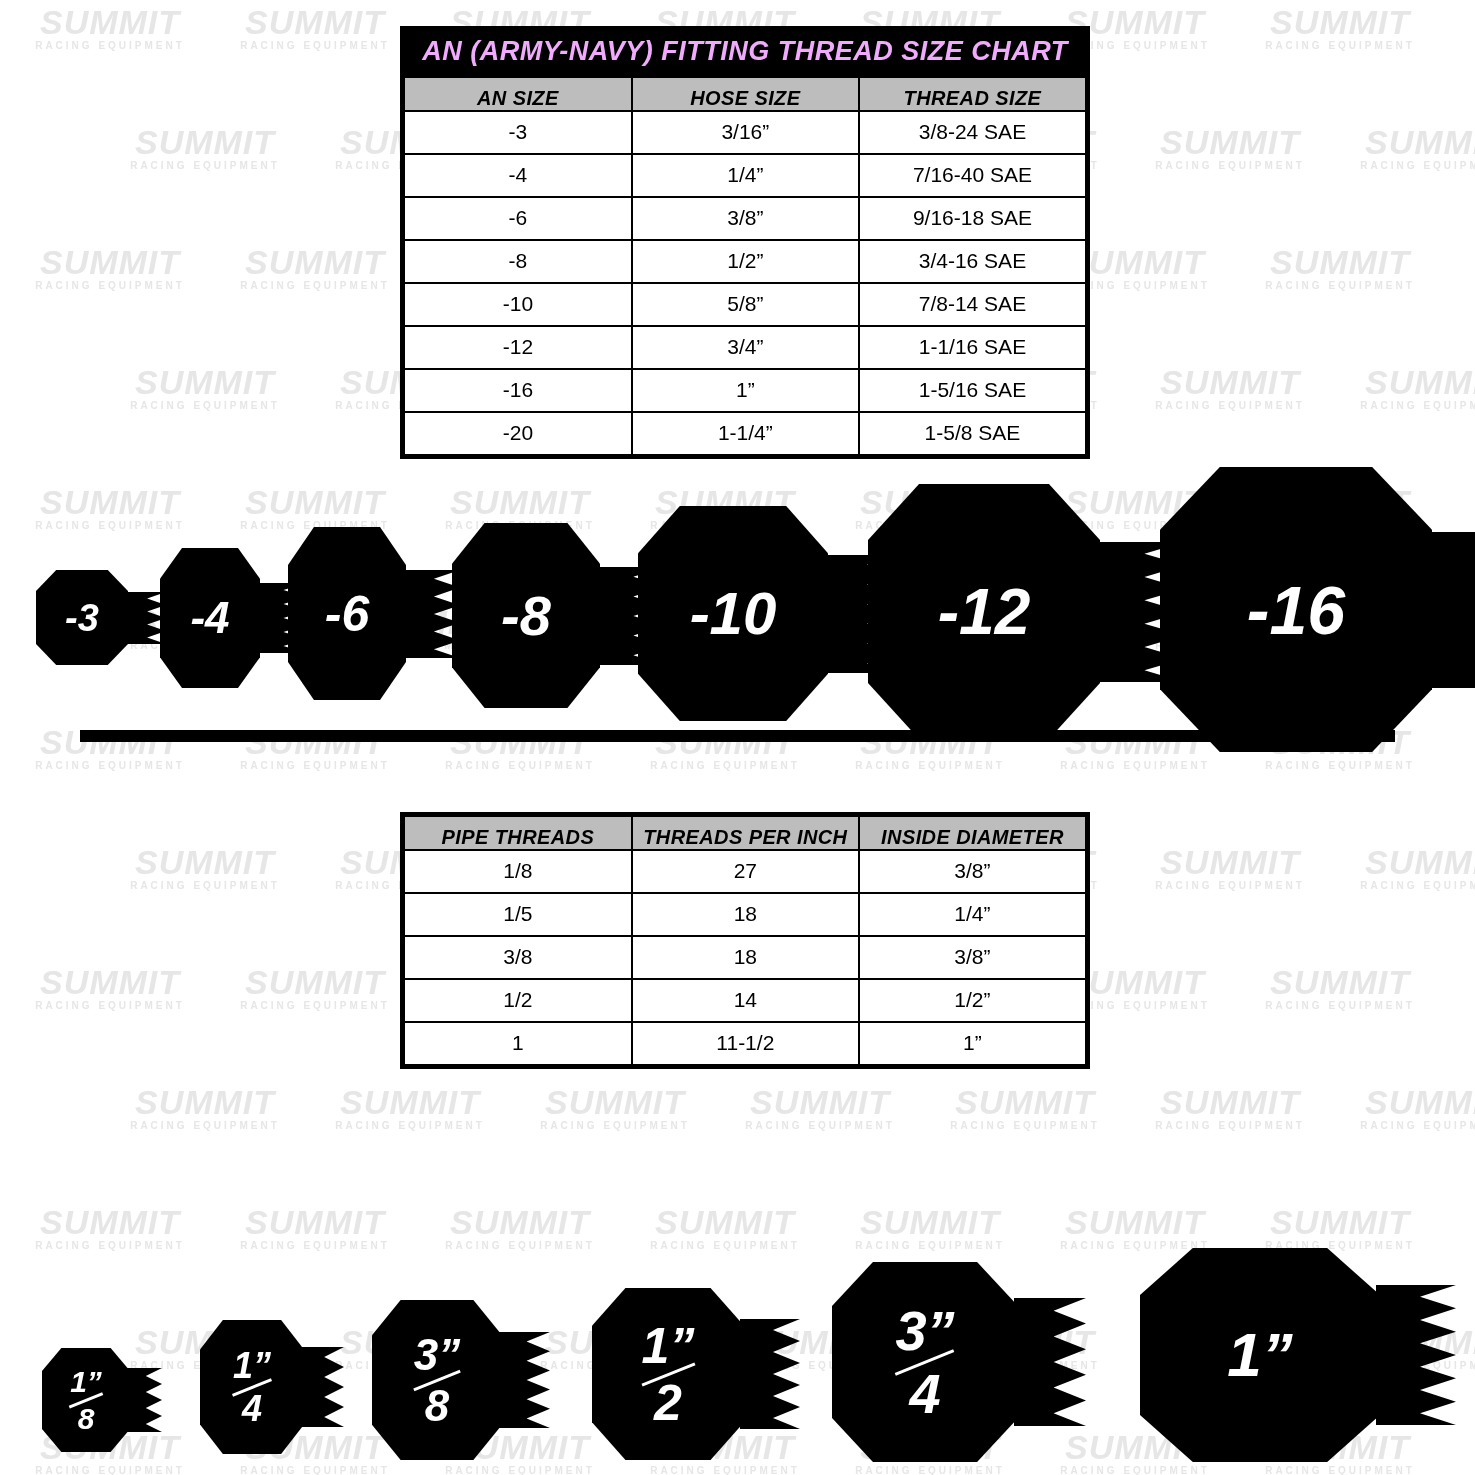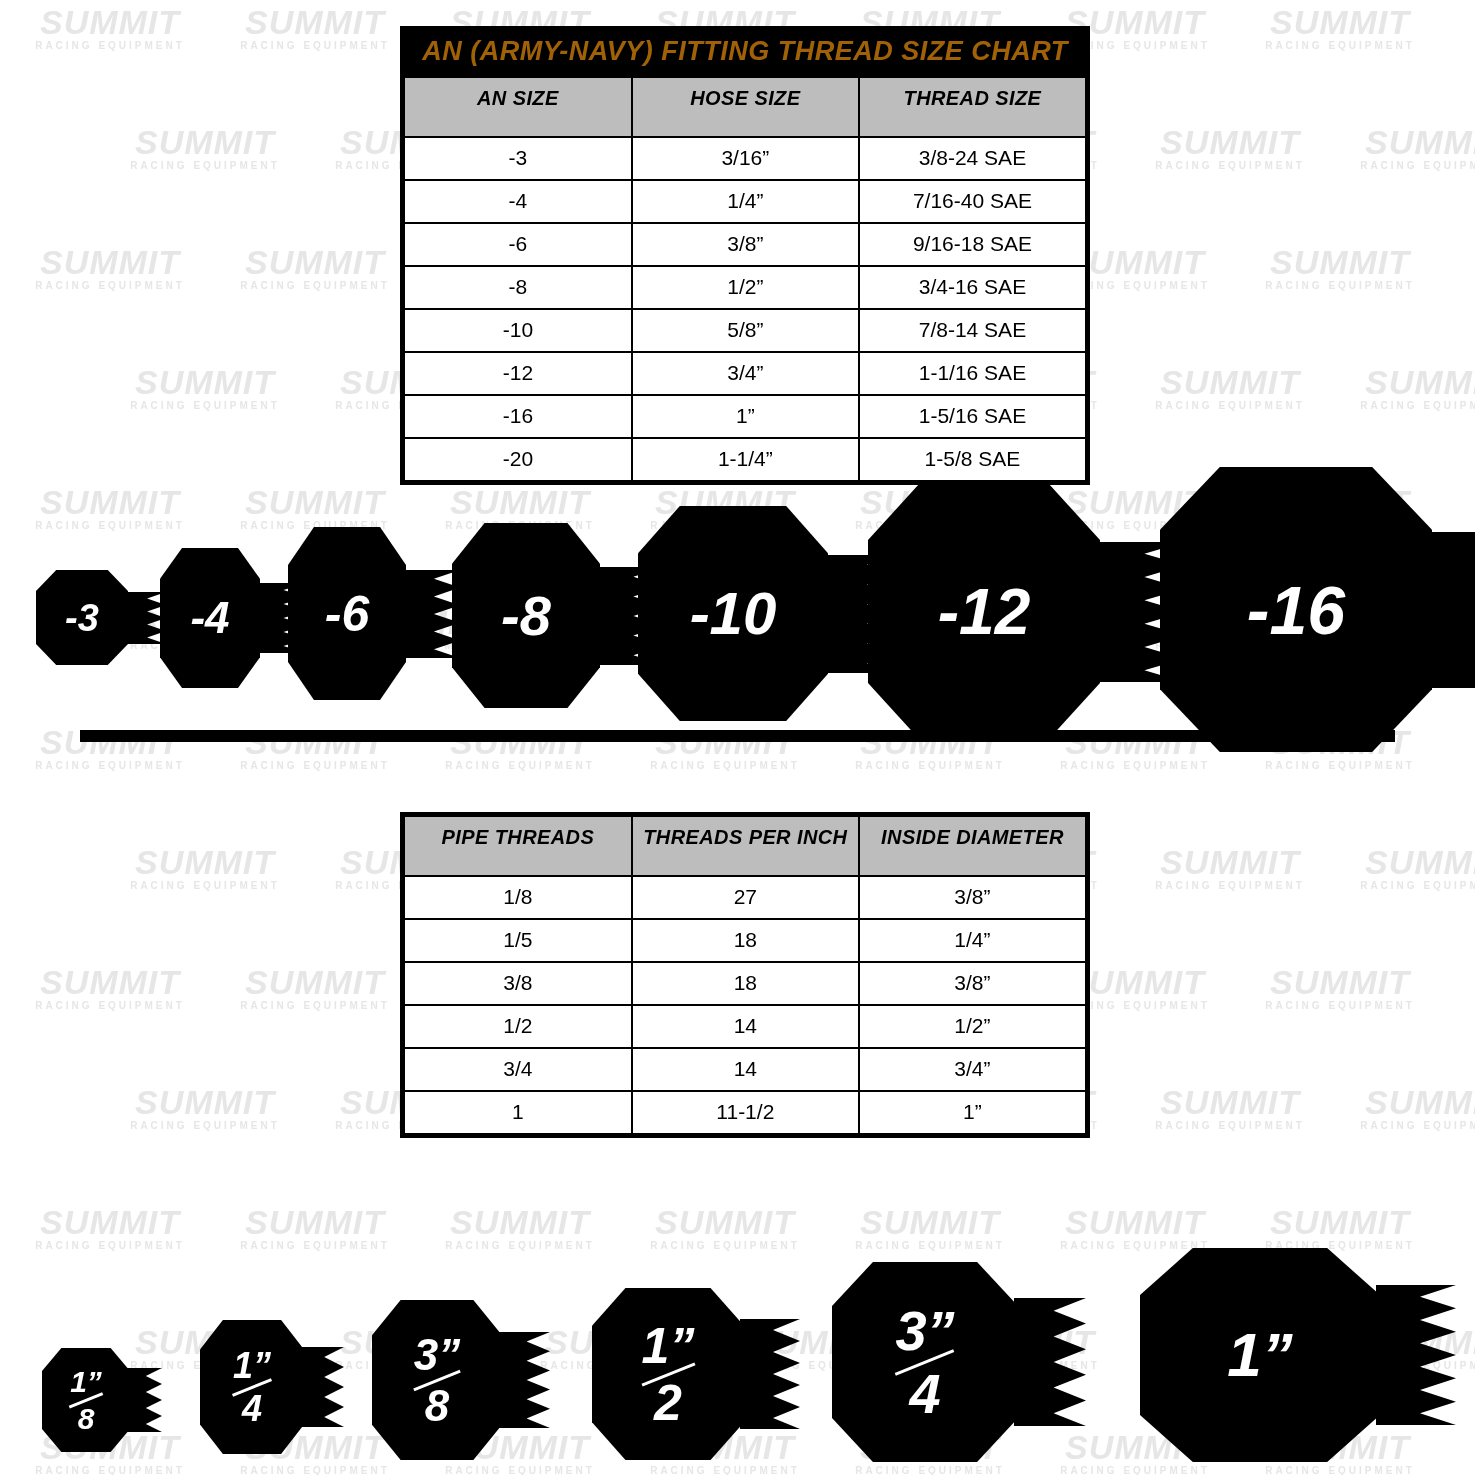--- a/index.html
+++ b/index.html
@@ -57,41 +57,41 @@
   }
 
   
   .chart {
     position: absolute;
     border: 3px solid #000;
     background: #fff;
   }
   .chart-title {
     background: #000;
-    color: #a16207;
+    color: #f0abfc;
     font-weight: bold;
     font-style: italic;
     text-align: center;
     font-size: 27px;
     letter-spacing: 0.5px;
     padding: 7px 0 9px 0;
     font-family: "Liberation Sans", sans-serif;
   }
   table.grid {
     width: 100%;
     border-collapse: collapse;
     font-family: "Liberation Sans", sans-serif;
   }
   table.grid th {
     background: #bdbdbd;
     border: 2px solid #000;
     font-size: 20px;
     font-weight: bold;
     font-style: italic;
-    padding: 9px 0 26px 0;
+    padding: 9px 0 0 0;
     text-align: center;
     letter-spacing: 0.4px;
   }
   table.grid td {
     border: 2px solid #000;
     font-size: 21px;
     text-align: center;
     padding: 8px 0 9px 0;
     font-weight: normal;
     color: #000;
@@ -703,25 +703,20 @@
             <td class="c0">3/8</td>
             <td class="c1">18</td>
             <td class="c2">3/8”</td>
           </tr>
           <tr>
             <td class="c0">1/2</td>
             <td class="c1">14</td>
             <td class="c2">1/2”</td>
           </tr>
           <tr>
-            <td class="c0">3/4</td>
-            <td class="c1">14</td>
-            <td class="c2">3/4”</td>
-          </tr>
-          <tr>
             <td class="c0">1</td>
             <td class="c1">11-1/2</td>
             <td class="c2">1”</td>
           </tr>
         </tbody>
     </table>
   </div>
 
   <div id="npt-fittings">
       <div class="fitting" style="left: 42px; top: 1348px; width: 124px; height: 104px;">

